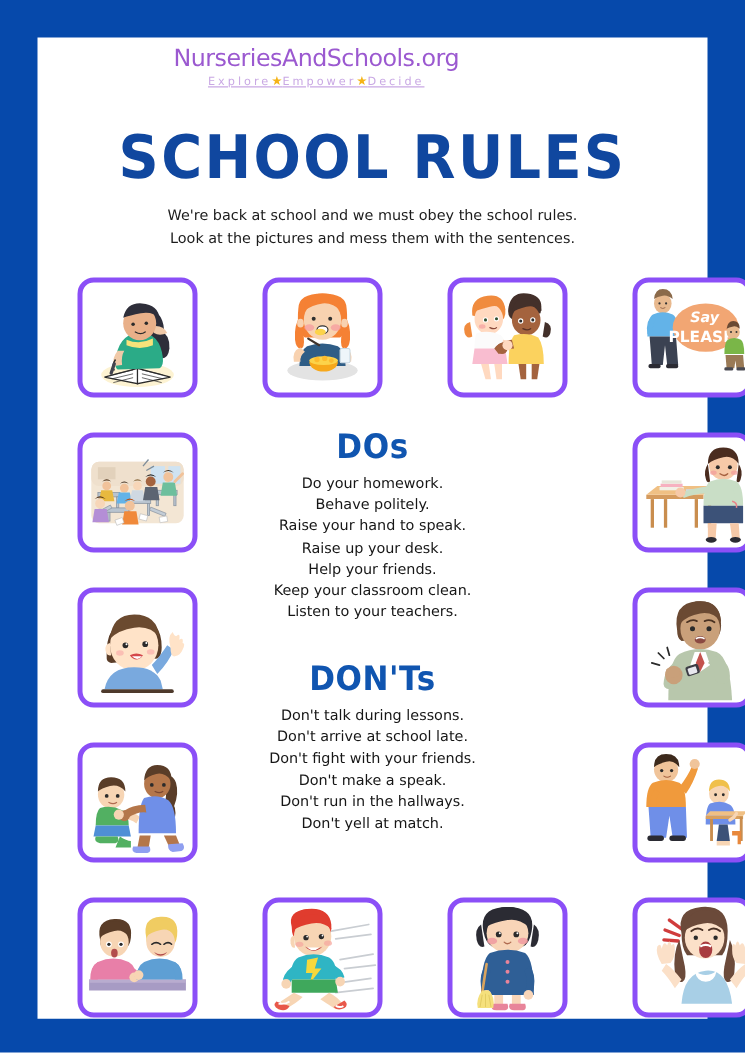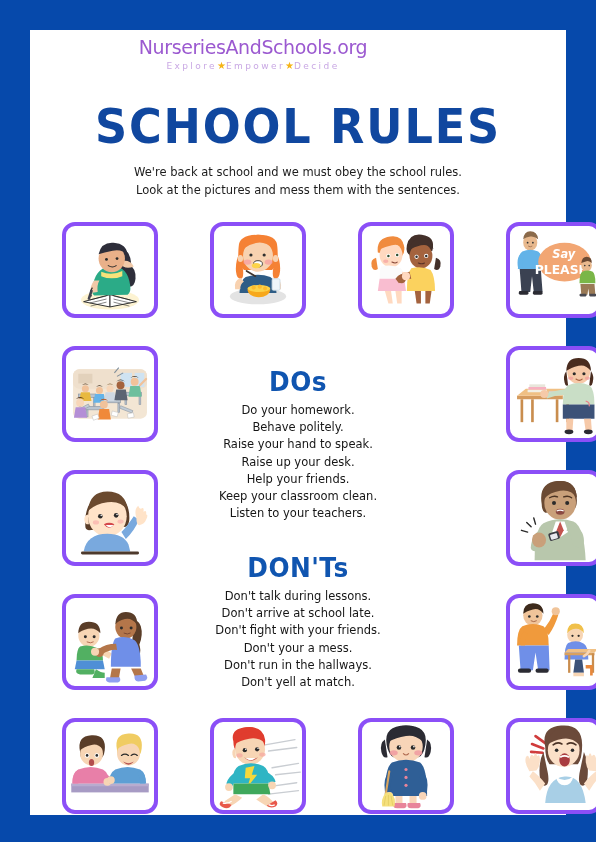--- a/index.html
+++ b/index.html
@@ -29,20 +29,21 @@
     line-height:24px;
     white-space:nowrap;
   }
   .logo-sub{
     font-family:"DejaVu Sans", sans-serif;
     font-size:9px;
     letter-spacing:2.4px;
     color:#c9a8e4;
     line-height:14px;
     white-space:nowrap;
+    text-decoration:underline;
   }
   .logo-sub .star{color:#f5b417;letter-spacing:0;font-size:10px;}
   .title{
     position:absolute;left:0;top:70px;width:536px;
     text-align:center;
     font-family:"DejaVu Sans", sans-serif;
     font-size:48px;
     font-weight:bold;
     letter-spacing:2px;
     color:#10479f;
@@ -66,21 +67,20 @@
     background:#ffffff;
     box-sizing:border-box;
     overflow:hidden;
   }
   .card svg{display:block;width:100%;height:100%;}
   
   .section{
     position:absolute;
     left:148px;width:240px;
     text-align:center;
-    margin-top:24px;
   }
   .section-head{
     font-family:"DejaVu Sans", sans-serif;
     font-size:27px;
     font-weight:bold;
     color:#1055b0;
     letter-spacing:0.5px;
     line-height:32px;
     transform:scaleX(0.92);
   }
@@ -597,19 +597,19 @@
       <li>Listen to your teachers.</li>
     </ul>
   </div>
 
   <div class="section" style="top:498px;">
     <div class="section-head">DON'Ts</div>
     <ul class="rule-list">
       <li>Don't talk during lessons.</li>
       <li>Don't arrive at school late.</li>
       <li>Don't fight with your friends.</li>
-      <li>Don't your a mess.</li>
+      <li>Don't make a speak.</li>
       <li>Don't run in the hallways.</li>
       <li>Don't yell at match.</li>
     </ul>
   </div>
 
 </div>
 
 </body></html>

